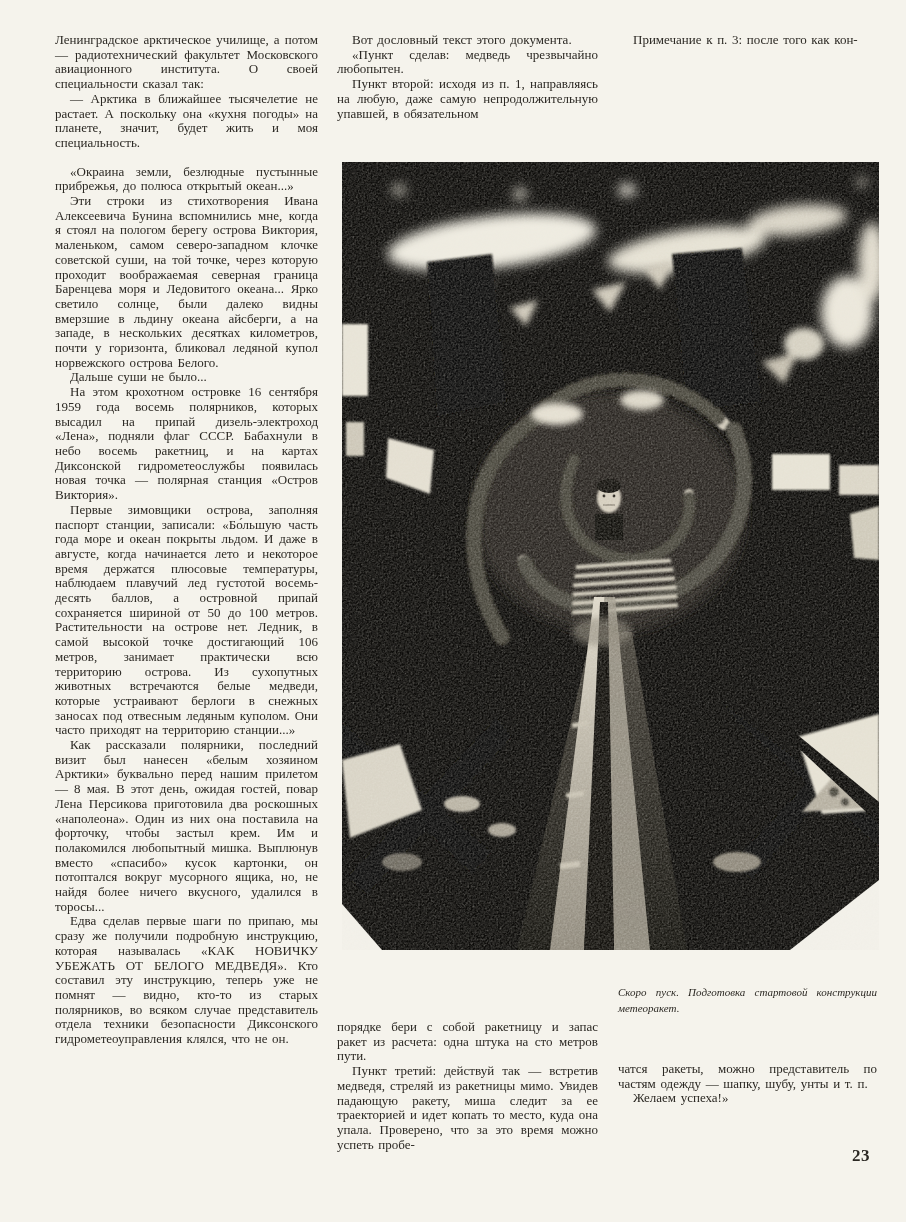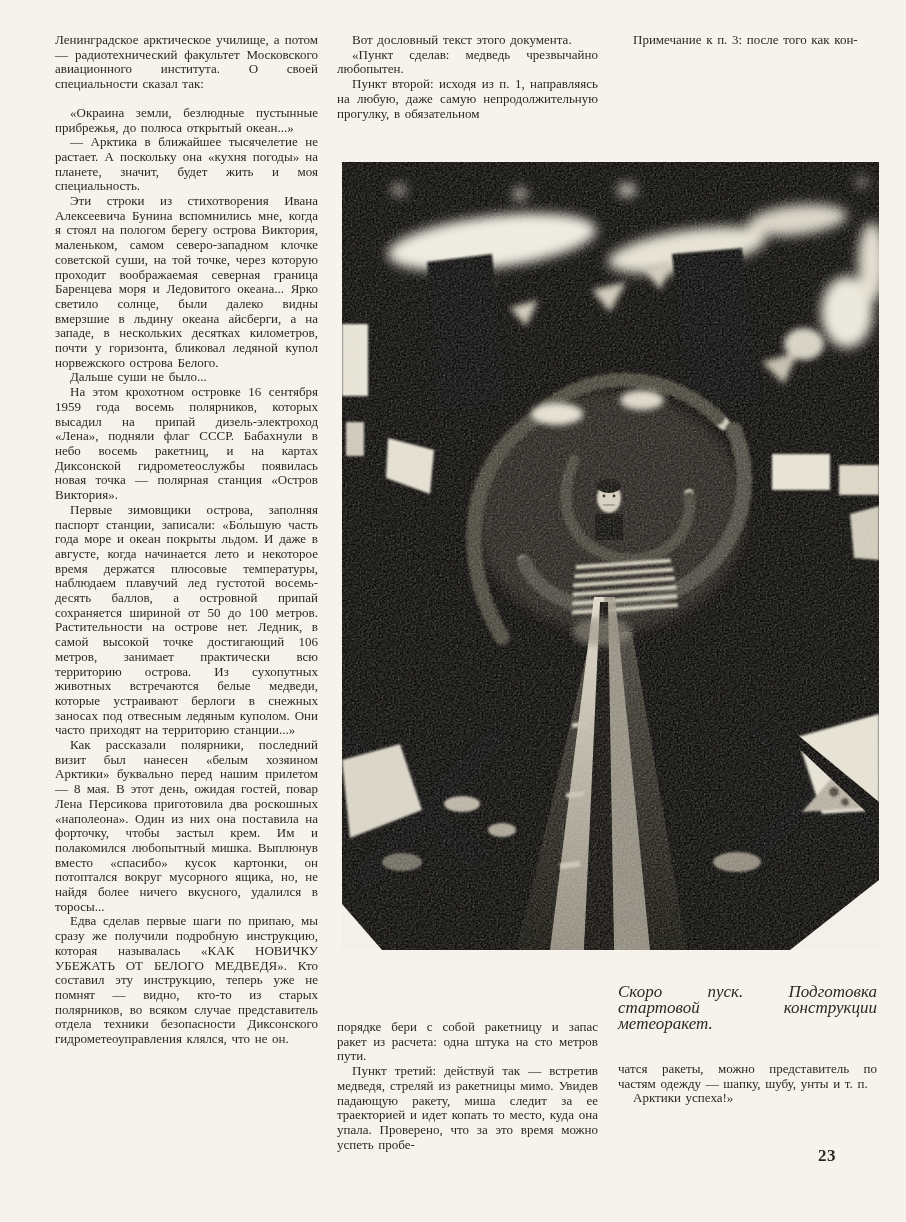--- a/index.html
+++ b/index.html
@@ -17,21 +17,21 @@
     text-align:justify;
     font-size:13px;
     line-height:14.7px;
     word-spacing:1.4px;
   }
   .col p{margin:0;}
   .col p.ind{text-indent:15px;}
   .col p.gap{margin-top:14px;}
   .caption{
     position:absolute;
-    font-size:17px;
+    font-size:11px;
     line-height:16px;
     font-style:italic;
     text-align:justify;
     word-spacing:2px;
   }
   .pagenum{
     position:absolute;
     font-size:17px;
     font-weight:bold;
     letter-spacing:.5px;
@@ -43,34 +43,34 @@
     display:block;
   }
 </style>
 </head>
 <body>
 
 <div class="page">
 
   <div class="col" style="left:55px;top:33px;width:263px;">
     <p>Ленинградское арктическое училище, а потом — радиотехнический факультет Московского авиационного института. О своей специальности сказал так:</p>
+    <p class="ind">— Арктика в ближайшее тысячелетие не растает. А поскольку она «кухня погоды» на планете, значит, будет жить и моя специальность.</p>
     <p class="ind gap">«Окраина земли, безлюдные пустынные прибрежья, до полюса открытый океан...»</p>
-    <p class="ind">— Арктика в ближайшее тысячелетие не растает. А поскольку она «кухня погоды» на планете, значит, будет жить и моя специальность.</p>
     <p class="ind">Эти строки из стихотворения Ивана Алексеевича Бунина вспомнились мне, когда я стоял на пологом берегу острова Виктория, маленьком, самом северо-западном клочке советской суши, на той точке, через которую проходит воображаемая северная граница Баренцева моря и Ледовитого океана... Ярко светило солнце, были далеко видны вмерзшие в льдину океана айсберги, а на западе, в нескольких десятках километров, почти у горизонта, бликовал ледяной купол норвежского острова Белого.</p>
     <p class="ind">Дальше суши не было...</p>
     <p class="ind">На этом крохотном островке 16 сентября 1959 года восемь полярников, которых высадил на припай дизель-электроход «Лена», подняли флаг СССР. Бабахнули в небо восемь ракетниц, и на картах Диксонской гидрометеослужбы появилась новая точка — полярная станция «Остров Виктория».</p>
     <p class="ind">Первые зимовщики острова, заполняя паспорт станции, записали: «Бо́льшую часть года море и океан покрыты льдом. И даже в августе, когда начинается лето и некоторое время держатся плюсовые температуры, наблюдаем плавучий лед густотой восемь-десять баллов, а островной припай сохраняется шириной от 50 до 100 метров. Растительности на острове нет. Ледник, в самой высокой точке достигающий 106 метров, занимает практически всю территорию острова. Из сухопутных животных встречаются белые медведи, которые устраивают берлоги в снежных заносах под отвесным ледяным куполом. Они часто приходят на территорию станции...»</p>
     <p class="ind">Как рассказали полярники, последний визит был нанесен «белым хозяином Арктики» буквально перед нашим прилетом — 8 мая. В этот день, ожидая гостей, повар Лена Персикова приготовила два роскошных «наполеона». Один из них она поставила на форточку, чтобы застыл крем. Им и полакомился любопытный мишка. Выплюнув вместо «спасибо» кусок картонки, он потоптался вокруг мусорного ящика, но, не найдя более ничего вкусного, удалился в торосы...</p>
     <p class="ind">Едва сделав первые шаги по припаю, мы сразу же получили подробную инструкцию, которая называлась «КАК НОВИЧКУ УБЕЖАТЬ ОТ БЕЛОГО МЕДВЕДЯ». Кто составил эту инструкцию, теперь уже не помнят — видно, кто-то из старых полярников, во всяком случае представитель отдела техники безопасности Диксонского гидрометеоуправления клялся, что не он.</p>
   </div>
 
   <div class="col" style="left:337px;top:33px;width:261px;">
     <p class="ind">Вот дословный текст этого документа.</p>
     <p class="ind">«Пункт сделав: медведь чрезвычайно любопытен.</p>
-    <p class="ind">Пункт второй: исходя из п. 1, направляясь на любую, даже самую непродолжительную прогулку, в обязательном</p>
+    <p class="ind">Пункт второй: исходя из п. 1, направляясь на любую, даже самую непродолжительную упавшей, в обязательном</p>
   </div>
 
   <div class="col" style="left:618px;top:33px;width:259px;">
     <p class="ind">Примечание к п. 3: после того как кон-</p>
   </div>
 
   <svg class="photo" viewBox="0 0 537 788" preserveAspectRatio="none" role="img" aria-label="Чёрно-белое фото: внутри стартовой конструкции метеоракет — спираль стальных балок, в центре лицо полярника, вниз уходит направляющий рельс">
     <defs>
       <filter id="b6" x="-40%" y="-40%" width="180%" height="180%">
           <feGaussianBlur stdDeviation="6"></feGaussianBlur>
@@ -209,18 +209,18 @@
 
   <div class="col" style="left:337px;top:1020px;width:261px;">
     <p>порядке бери с собой ракетницу и запас ракет из расчета: одна штука на сто метров пути.</p>
     <p class="ind">Пункт третий: действуй так — встретив медведя, стреляй из ракетницы мимо. Увидев падающую ракету, миша следит за ее траекторией и идет копать то место, куда она упала. Проверено, что за это время можно успеть пробе-</p>
   </div>
 
   <div class="caption" style="left:618px;top:984px;width:259px;">Скоро пуск. Подготовка стартовой конструкции метеоракет.</div>
 
   <div class="col" style="left:618px;top:1062px;width:259px;">
     <p>чатся ракеты, можно представитель по частям одежду — шапку, шубу, унты и т. п.</p>
-    <p class="ind">Арктики успеха!»</p>
-  </div>
-
-  <div class="pagenum" style="left:818px;top:1146px;width:32px;text-align:left;">23</div>
+    <p class="ind">Желаем успеха!»</p>
+  </div>
+
+  <div class="pagenum" style="left:845px;top:1146px;width:32px;text-align:center;">23</div>
 
 </div>
 
 </body></html>

